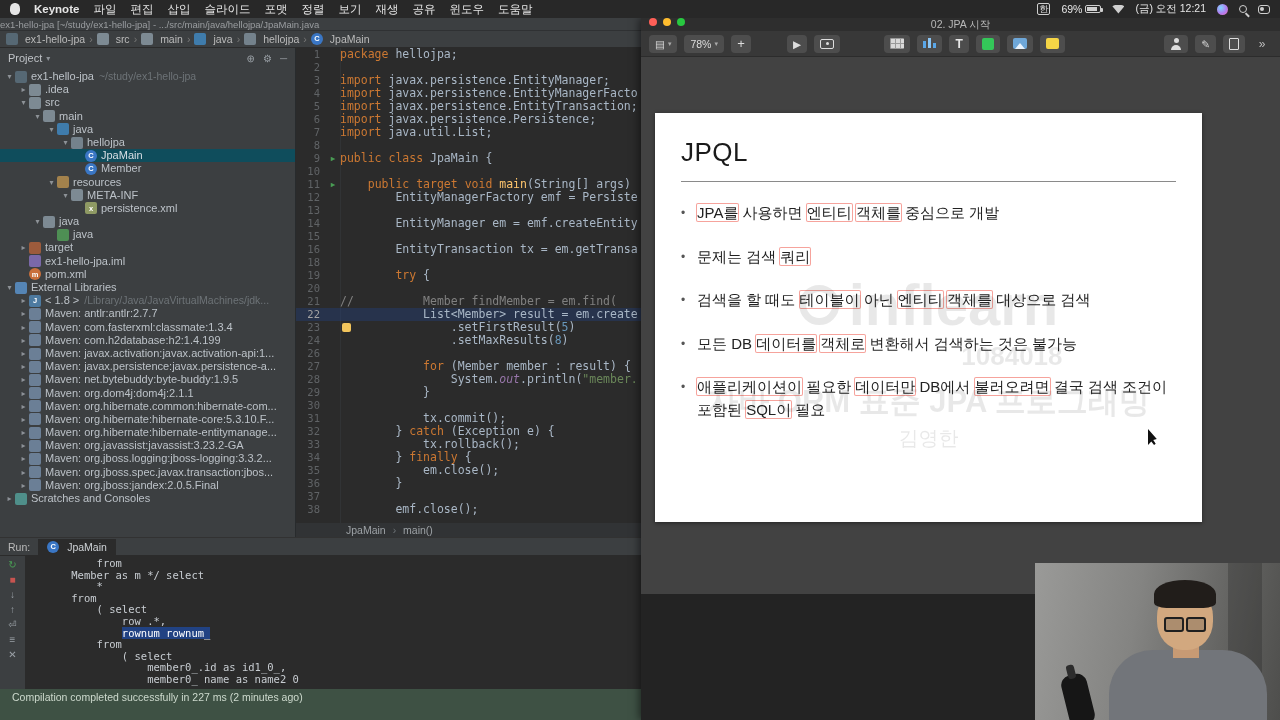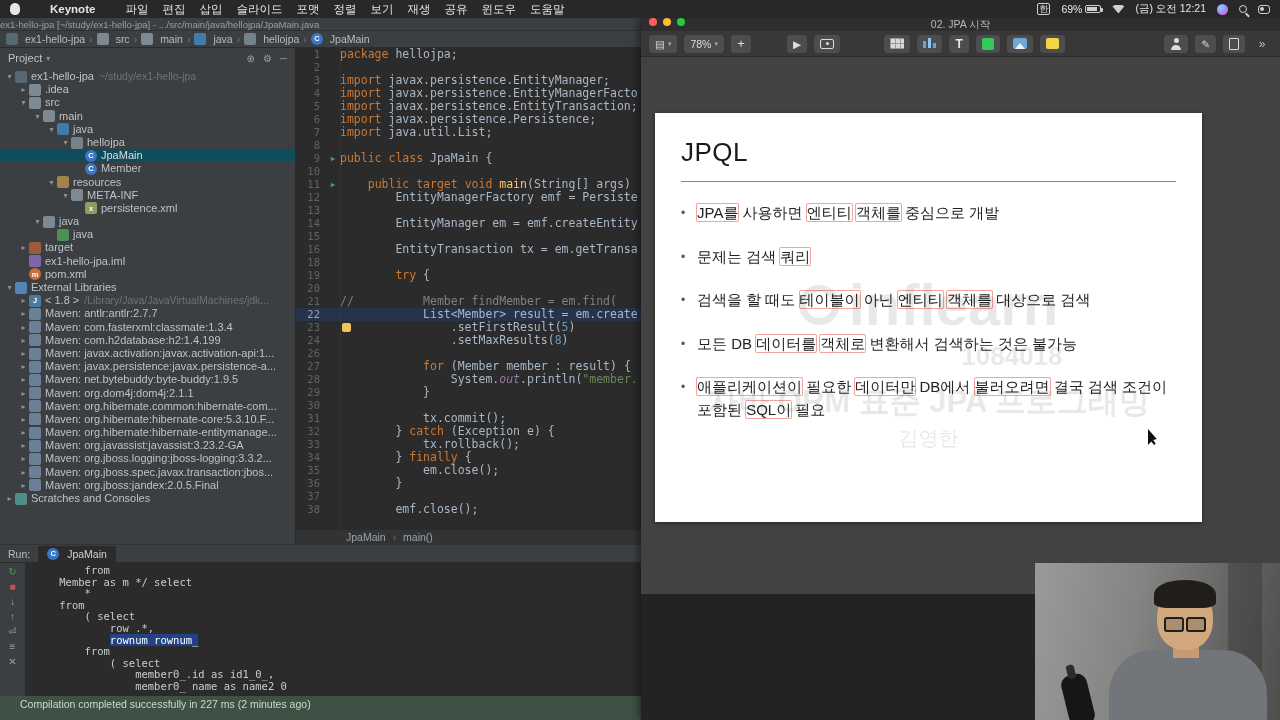--- a/index.html
+++ b/index.html
@@ -2,21 +2,21 @@
 <html><head>
 <meta charset="utf-8">
 <style>
   *{margin:0;padding:0;box-sizing:border-box}
   html,body{width:1280px;height:720px;overflow:hidden;background:#1e1e1e;
     font-family:"Liberation Sans",sans-serif;-webkit-font-smoothing:antialiased}
   #stage{position:relative;width:1280px;height:720px;background:#1e1e1e}
 
   
   .menubar{position:absolute;top:0;left:0;width:1280px;height:18px;background:#282828;
-    color:#e6e6e6;display:flex;align-items:center;font-size:11.5px;padding:1px 10px;gap:16px;z-index:50}
+    color:#e6e6e6;display:flex;align-items:center;font-size:11.5px;padding:1px 10px;gap:0;z-index:50}
   .apple{width:10px;height:12px;background:#e6e6e6;border-radius:45% 45% 40% 40%;margin-right:14px;flex:none}
   .menubar .app{font-weight:bold;margin-right:14px}
   .menu-item{margin-right:14px;white-space:nowrap}
   .menubar .spacer{flex:1}
   .status{display:flex;gap:11px;align-items:center;font-size:10.5px;color:#e6e6e6}
   .mi{display:inline-flex;align-items:center;gap:3px}
   .mi-kor{font-size:9px;border:1px solid #cfcfcf;border-radius:2px;padding:0 1px;line-height:10px}
   .batt{width:16px;height:8px;border:1px solid #cfcfcf;border-radius:2px;position:relative}
   .batt::before{content:"";position:absolute;left:1px;top:1px;bottom:1px;width:10px;background:#cfcfcf}
   .batt::after{content:"";position:absolute;right:-3px;top:2px;width:2px;height:4px;background:#cfcfcf;border-radius:0 1px 1px 0}
@@ -72,24 +72,24 @@
 
   .run-panel{height:152px;border-top:1px solid #323232;display:flex;flex-direction:column;background:#2b2b2b;flex:none}
   .run-header{height:18px;background:#3c3f41;display:flex;align-items:center;font-size:10.5px;color:#bbb;
     padding-left:8px;gap:8px;border-bottom:1px solid #2b2b2b}
   .run-tab{display:inline-flex;align-items:center;gap:4px;background:#2b2b2b;padding:1px 9px;height:16px;color:#cfd3d7}
   .run-body{flex:1;display:flex;min-height:0}
   .run-rail{width:26px;background:#3c3f41;border-right:1px solid #2b2b2b;display:flex;flex-direction:column;
     align-items:center;padding-top:3px;gap:4px;font-size:10px;color:#9aa0a6;flex:none}
   .run-rail .g{color:#499c54}.run-rail .r{color:#c75450}
   .run-output{flex:1;font-family:"DejaVu Sans Mono","Liberation Mono",monospace;font-size:10.5px;line-height:11.6px;
-    color:#c8cdd2;padding:2px 0 0 8px;overflow:hidden;white-space:pre}
+    color:#c8cdd2;padding:2px 0 0 20px;overflow:hidden;white-space:pre}
   .osel{background:#214283;color:#fff}
 
-  .idea-status{height:24px;background:#3e5144;color:#cdd9cd;font-size:10.5px;line-height:16px;padding-left:20px;
+  .idea-status{height:31px;background:#3e5144;color:#cdd9cd;font-size:10.5px;line-height:16px;padding-left:12px;
     white-space:nowrap;overflow:hidden;flex:none}
 
   
   .keynote{position:absolute;left:641px;top:18px;width:639px;height:702px;background:#2a2a2a;z-index:10;
     display:flex;flex-direction:column;box-shadow:-2px 0 8px rgba(0,0,0,.5)}
   .kn-titlebar{height:13px;background:#2e2e2e;display:flex;align-items:flex-start;padding:0 8px;position:relative;flex:none}
   .tl{width:8px;height:8px;border-radius:50%;margin-right:6px;flex:none}
   .tl-red{background:#ff5f57}.tl-yellow{background:#febc2e}.tl-green{background:#28c840}
   .kn-title{position:absolute;left:0;right:0;text-align:center;font-size:10.5px;color:#b8b8b8;line-height:13px;pointer-events:none}
   .kn-toolbar{height:26px;background:#383838;border-bottom:1px solid #2c2c2c;display:flex;align-items:center;

